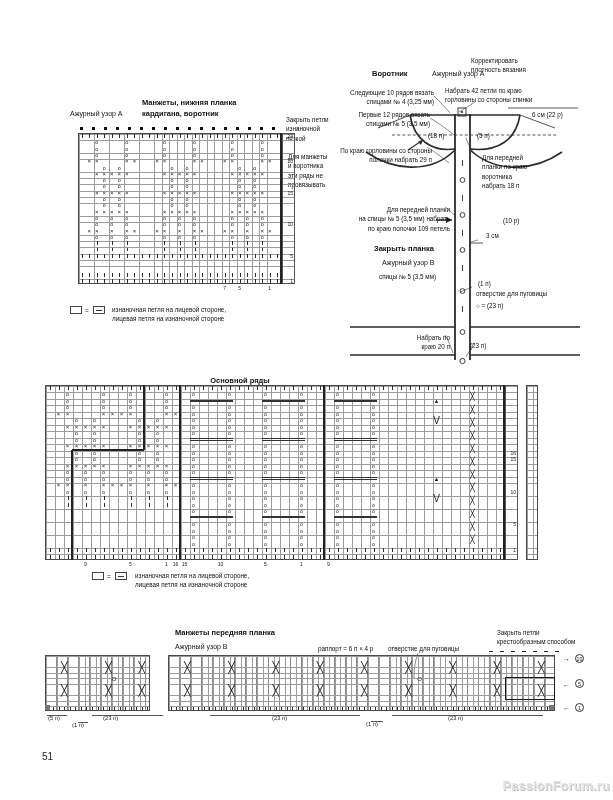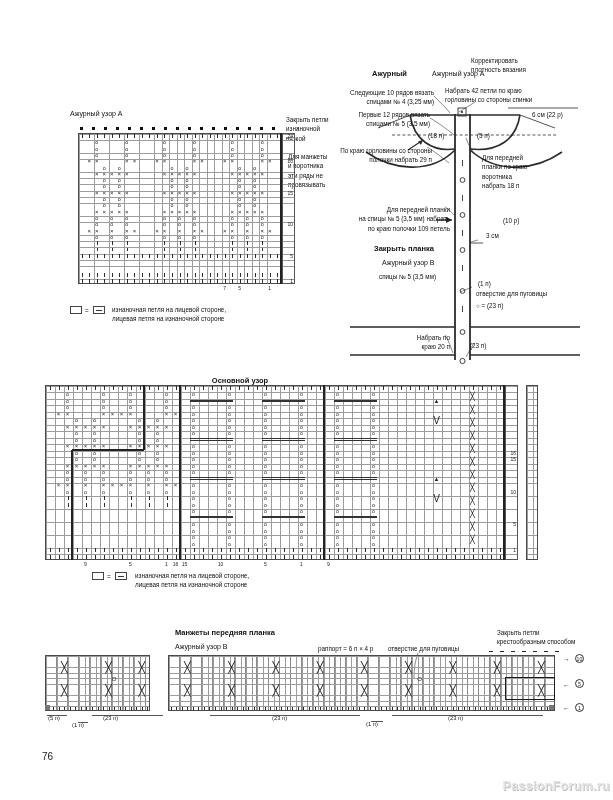--- a/index.html
+++ b/index.html
@@ -31,20 +31,22 @@
   #footer-page-number{position:absolute;font-size:10px;color:#222;}
   svg{position:absolute;overflow:visible;}
   .schline{stroke:#2b2b2b;fill:none;}
 </style>
 </head>
 <body>
 
 <div id="page">
 
   <div class="lbl t7" style="left:70px;top:109px;">Ажурный узор A</div>
+  <div class="lbl b t75" style="left:142px;top:97px;">Манжеты, нижняя планка
+кардигана, воротник</div>
   <div class="lbl" style="left:286px;top:115px;">Закрыть петли
 изнаночной
 вязкой</div>
   <div class="lbl" style="left:288px;top:152px;">Для манжеты
 и воротника
 эти ряды не
 провязывать</div>
 
   <div id="chartA"></div>
 
@@ -108,42 +110,42 @@
       <path d="M146,55 C141,50 138,44 136,38"></path>
       <path d="M115,107 C120,110 122,113 124,115"></path>
       <path d="M148,140 C144,141 141,142 139,143"></path>
       <path d="M142,187 C137,189 133,191 130,192"></path>
       <path d="M115,235 C119,241 121,248 123,253"></path>
       <path d="M144,243 C141,248 138,253 136,257"></path>
     </g>
   </svg>
   <div id="schemLabels"></div>
 
-  <div class="lbl b t75 ctr" style="left:180px;top:375px;width:120px;">Основной узор</div>
+  <div class="lbl b t75 ctr" style="left:180px;top:375px;width:120px;">Основной ряды</div>
   <div id="mainChart"></div>
 
   <div class="legendbox" style="left:92px;top:572px;"></div>
   <div class="lbl" style="left:107px;top:572px;">=</div>
   <div class="legendbox" style="left:115px;top:572px;"></div>
   <div class="dashin" style="left:118px;top:576px;"></div>
   <div class="lbl" style="left:135px;top:571px;">изнаночная петля на лицевой стороне,
 лицевая петля на изнаночной стороне</div>
 
   <div class="lbl b t75" style="left:175px;top:627px;">Манжеты передняя планка</div>
   <div class="lbl t7" style="left:175px;top:642px;">Ажурный узор B</div>
   <div class="lbl" style="left:318px;top:644px;">раппорт = 6 п × 4 р</div>
   <div class="lbl" style="left:388px;top:644px;">отверстие для пуговицы</div>
   <div class="lbl" style="left:497px;top:628px;">Закрыть петли
 крестообразным способом</div>
   <svg width="10" height="26" viewBox="0 0 10 26" style="left:410px;top:653px;">
     <path d="M8,0 C5,8 4,16 4,25" class="schline" stroke-width="0.55"></path>
   </svg>
   <div id="chartB"></div>
 
-  <div id="footer-page-number" style="left:42px;top:751px;">76</div>
+  <div id="footer-page-number" style="left:42px;top:751px;">51</div>
   <div id="watermark" style="right:3px;top:779px;">PassionForum.ru</div>
 <div class="grid" style="left: 78px; top: 133px; width: 203.04px; height: 151.2px; background-image: repeating-linear-gradient(to right, rgb(156, 156, 156) 0px, rgb(156, 156, 156) 0.8px, transparent 0.8px, transparent 7.52px), repeating-linear-gradient(rgb(156, 156, 156) 0px, rgb(156, 156, 156) 0.8px, transparent 0.8px, transparent 6.3px);"></div>
     <div class="bar" style="left: 81.76px; top: 134.2px; height: 3.9px;"></div>
     <div class="bar" style="left: 89.28px; top: 134.2px; height: 3.9px;"></div>
     <div class="bar" style="left: 96.8px; top: 134.2px; height: 3.9px;"></div>
     <div class="bar" style="left: 104.32px; top: 134.2px; height: 3.9px;"></div>
     <div class="bar" style="left: 111.84px; top: 134.2px; height: 3.9px;"></div>
     <div class="bar" style="left: 119.36px; top: 134.2px; height: 3.9px;"></div>
     <div class="bar" style="left: 126.88px; top: 134.2px; height: 3.9px;"></div>
     <div class="bar" style="left: 134.4px; top: 134.2px; height: 3.9px;"></div>
@@ -1013,21 +1015,21 @@
     <div class="bracket" style="left: 92px; top: 715px; width: 71px;"></div>
     <div class="num" style="left: 103px; top: 716px; font-size: 5.8px;">(23 п)</div>
     <div class="bracket" style="left: 210px; top: 715px; width: 150px;"></div>
     <div class="num" style="left: 272px; top: 716px; font-size: 5.8px;">(23 п)</div>
     <div class="bracket" style="left: 371px; top: 721px; width: 12px;"></div>
     <div class="num" style="left: 366px; top: 722px; font-size: 5.8px;">(1 п)</div>
     <div class="bracket" style="left: 392px; top: 715px; width: 151px;"></div>
     <div class="num" style="left: 448px; top: 716px; font-size: 5.8px;">(23 п)</div>
     <div class="darkcell" style="left: 45px; top: 705px; width: 5px; height: 5px;"></div>
     <div class="darkcell" style="left: 549px; top: 705px; width: 5px; height: 5px;"></div>
-    <div class="lbl b" style="left: 372px; top: 68px; width: 56px; text-align: left; font-size: 7.5px;">Ажурный</div>
+    <div class="lbl b" style="left: 372px; top: 68px; width: 56px; text-align: left; font-size: 7.5px;">Воротник</div>
     <div class="lbl" style="left: 432px; top: 69px; width: 70px; text-align: left; font-size: 7px;">Ажурный узор A</div>
     <div class="lbl" style="left: 471px; top: 56px; width: 80px; text-align: left; font-size: 6.3px;">Корректировать
 плотность вязания</div>
     <div class="lbl" style="left: 445px; top: 86px; width: 112px; text-align: left; font-size: 6.3px;">Набрать 42 петли по краю
 горловины со стороны спинки</div>
     <div class="lbl" style="left: 330px; top: 88px; width: 104px; text-align: right; font-size: 6.3px;">Следующие 10 рядов вязать
 спицами № 4 (3,25 мм)</div>
     <div class="lbl" style="left: 330px; top: 110px; width: 100px; text-align: right; font-size: 6.3px;">Первые 12 рядов вязать
 спицами № 5 (3,5 мм)</div>
     <div class="lbl" style="left: 532px; top: 110px; width: 46px; text-align: left; font-size: 6.3px;">6 см (22 р)</div>

